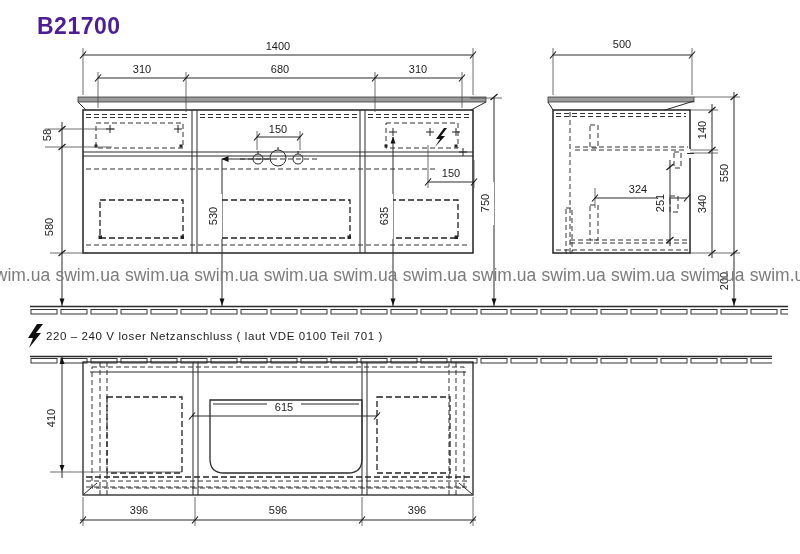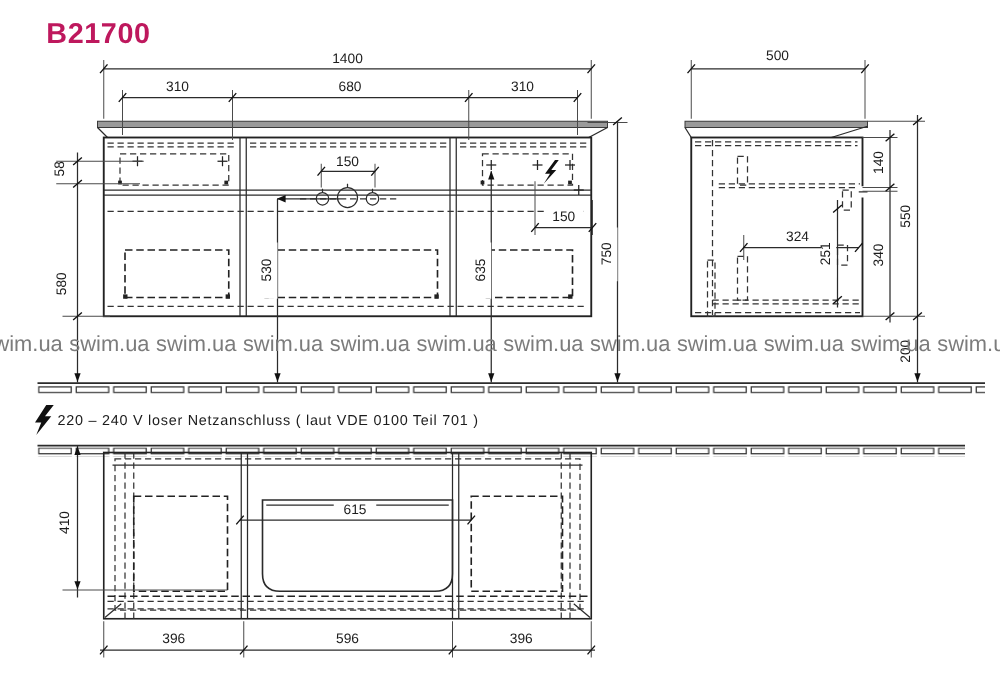--- a/index.html
+++ b/index.html
@@ -1,19 +1,19 @@
 <!DOCTYPE html>
 <html><head>
 <meta charset="utf-8">
 <style>
   html,body{margin:0;padding:0;background:#fff;}
   .stage{position:relative;width:800px;height:554px;background:#fff;overflow:hidden;
          font-family:"Liberation Sans",sans-serif;}
   .title{position:absolute;left:37px;top:13px;font-size:23px;font-weight:bold;
-         color:#be185d;letter-spacing:0.5px;}
+         color:#4c1d95;letter-spacing:0.5px;}
   .watermarks{position:absolute;left:-14px;top:265px;width:828px;display:flex;
               justify-content:space-between;color:#7c7c7c;font-size:17.5px;
               pointer-events:none;}
   .watermarks span{white-space:nowrap;}
   svg{position:absolute;left:0;top:0;}
   svg text{font-family:"Liberation Sans",sans-serif;font-size:11px;fill:#1c1c1c;}
   text.note{font-size:11.5px;letter-spacing:0.6px;}
   .ln{stroke:#2b2b2b;stroke-width:1.3;fill:none;}
   .lt{stroke:#2b2b2b;stroke-width:1;fill:none;}
   .ex{stroke:#4a4a4a;stroke-width:0.8;fill:none;}

